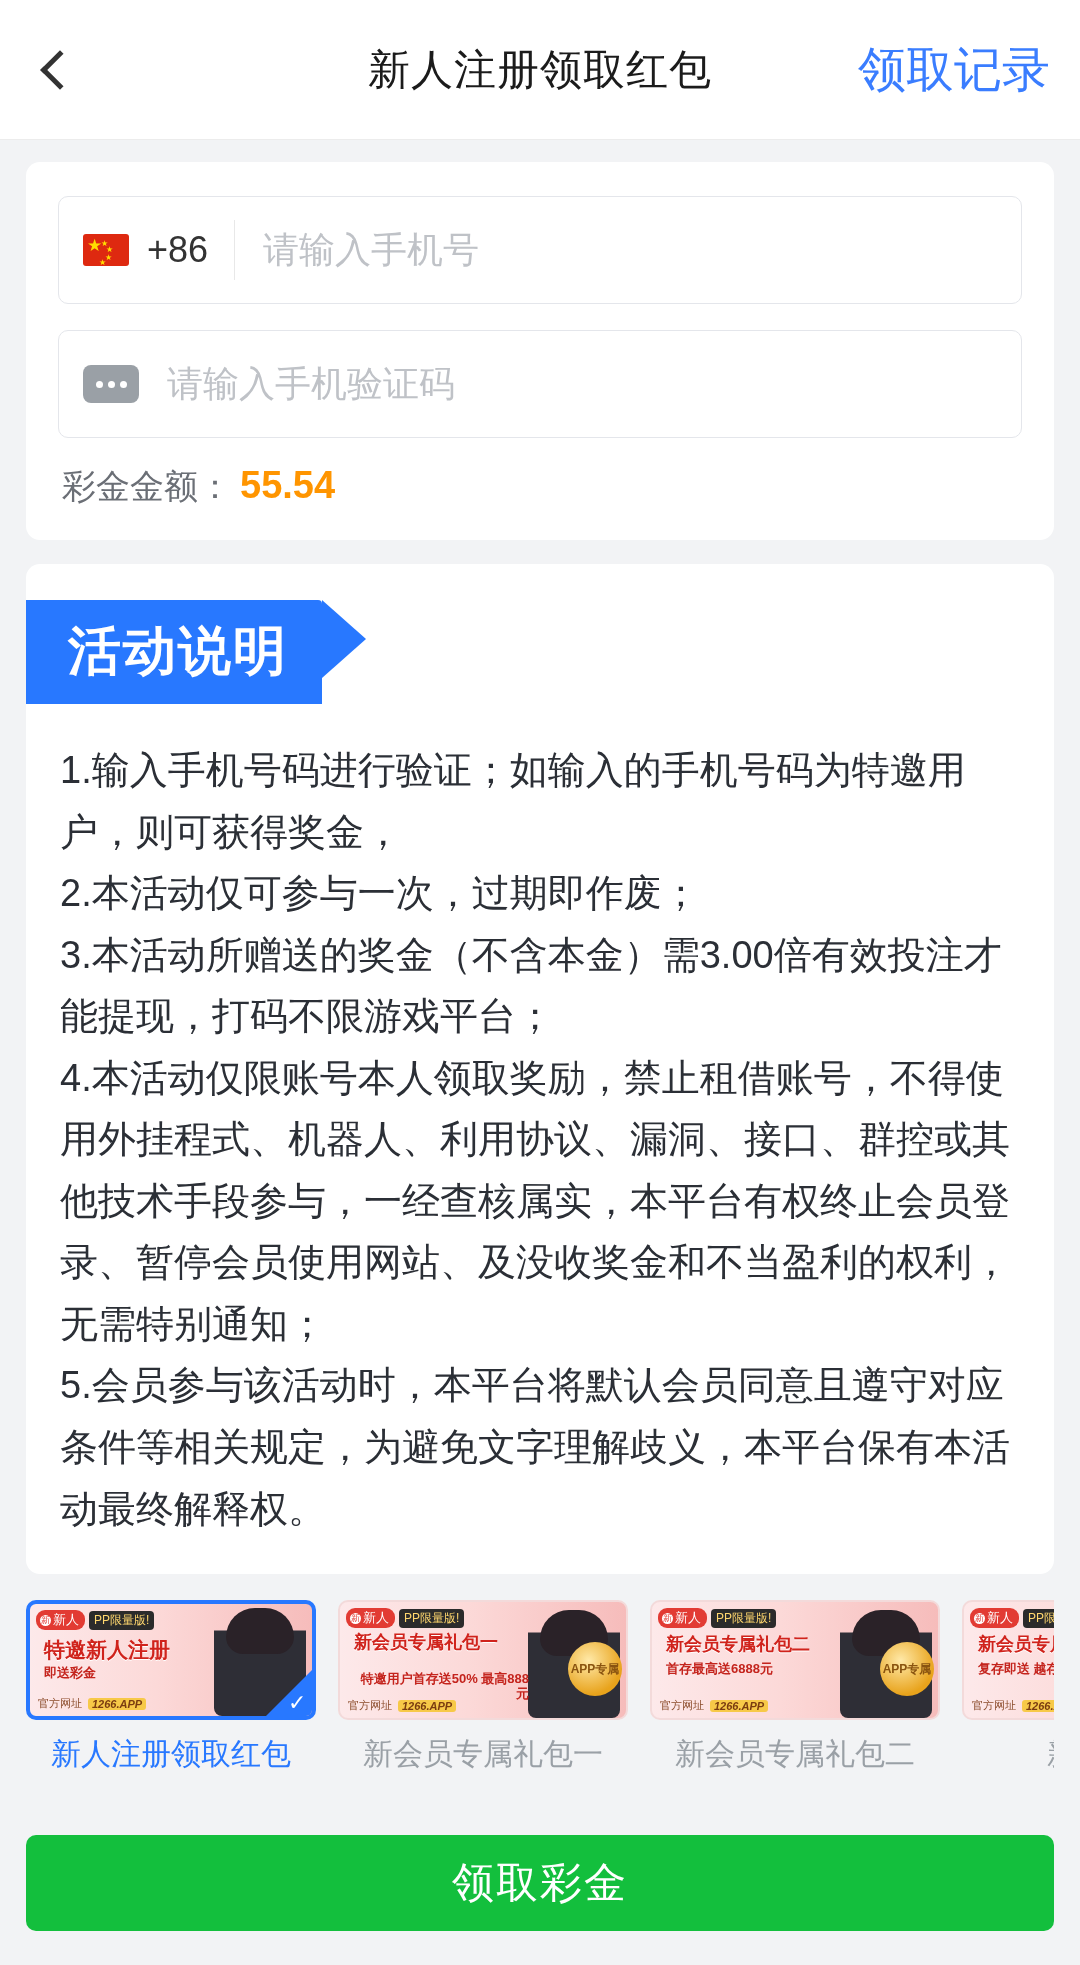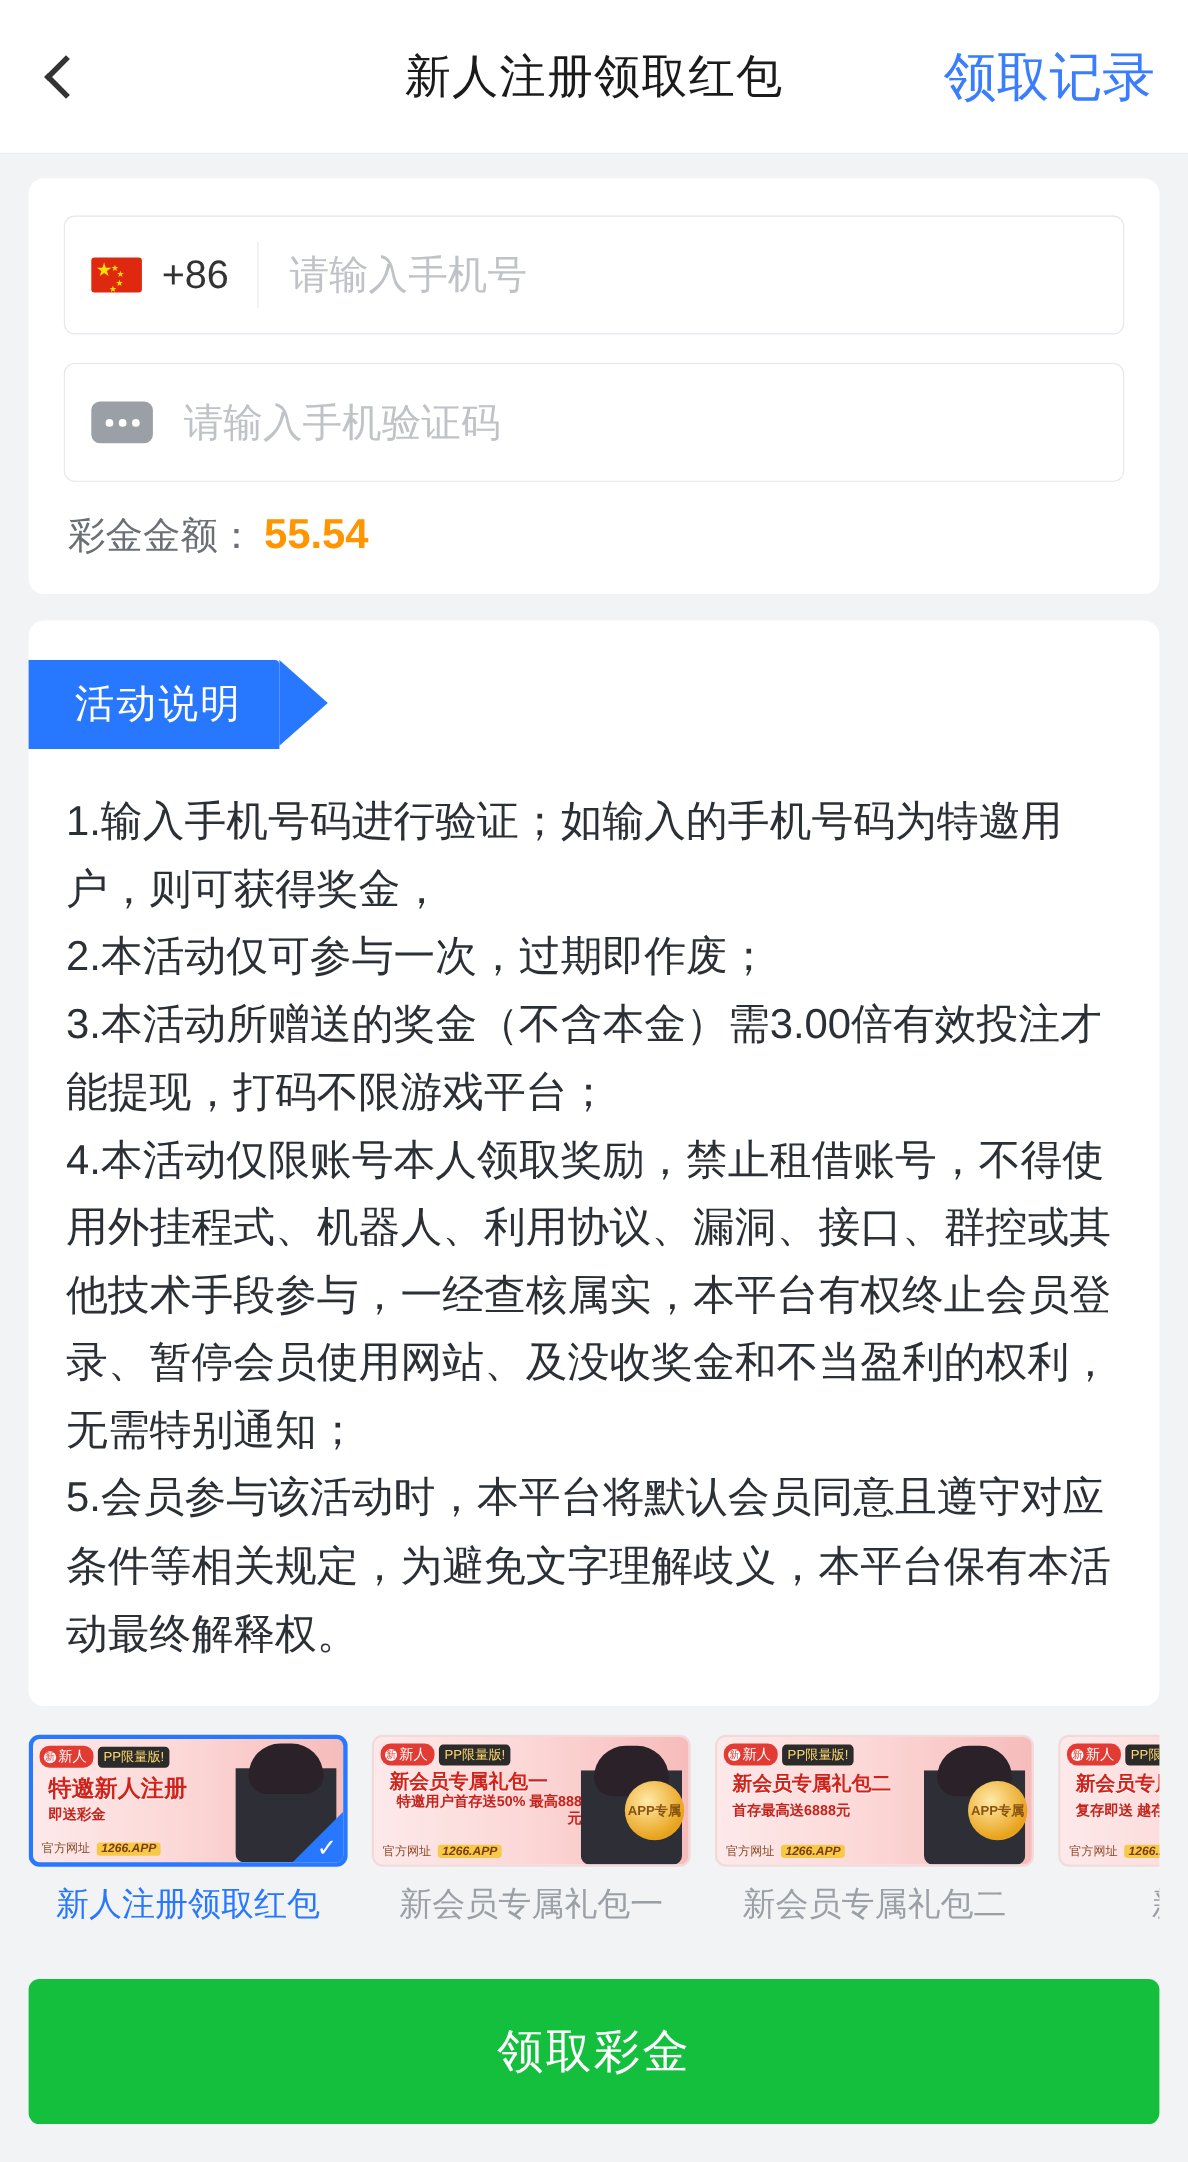--- a/index.html
+++ b/index.html
@@ -174,22 +174,22 @@
     margin-bottom: 22px;
   }
   .ribbon-wrap {
     padding: 36px 0 10px 0;
     display: flex;
   }
   .ribbon {
     position: relative;
     background: #2878ff;
     color: #fff;
-    font-size: 36px;
-    font-weight: 400;
+    font-size: 53px;
+    font-weight: 700;
     padding: 16px 34px 16px 42px;
     border-top-right-radius: 4px;
     letter-spacing: 2px;
   }
   .ribbon::after {
     content: "";
     position: absolute;
     right: -44px;
     top: 0;
     width: 0; height: 0;
@@ -335,21 +335,21 @@
   .promo.selected .promo-label { color: #2878ff; }
 
   
   .footer {
     flex: 0 0 auto;
     background: #f2f3f5;
     padding: 20px 26px 34px 26px;
   }
   .submit-btn {
     width: 100%;
-    height: 132px;
+    height: 96px;
     border: none;
     border-radius: 10px;
     background: #13bf3d;
     color: #fff;
     font-size: 42px;
     letter-spacing: 2px;
     cursor: pointer;
     font-family: "Liberation Sans", sans-serif;
   }
 </style>
@@ -440,21 +440,21 @@
           <div class="promo-tag">
             <span class="tag-red">
                 <span class="circ">新</span>
                 <span>新人</span>
               </span>
             <span class="tag-dark">PP限量版!</span>
           </div>
           <div class="promo-girl"></div>
           <div class="promo-coin">APP专属</div>
           <div class="promo-main" style="font-size:18px;top:30px;">新会员专属礼包一</div>
-          <div class="promo-sub" style="top:52px;">特邀用户首存送50% 最高888元</div>
+          <div class="promo-sub" style="top:70px;">特邀用户首存送50% 最高888元</div>
           <div class="promo-foot">
             <span>官方网址</span>
             <span class="badge">1266.APP</span>
           </div>
         </div>
         <div class="promo-label">新会员专属礼包一</div>
       </div>
 
       <div class="promo">
         <div class="promo-img">

